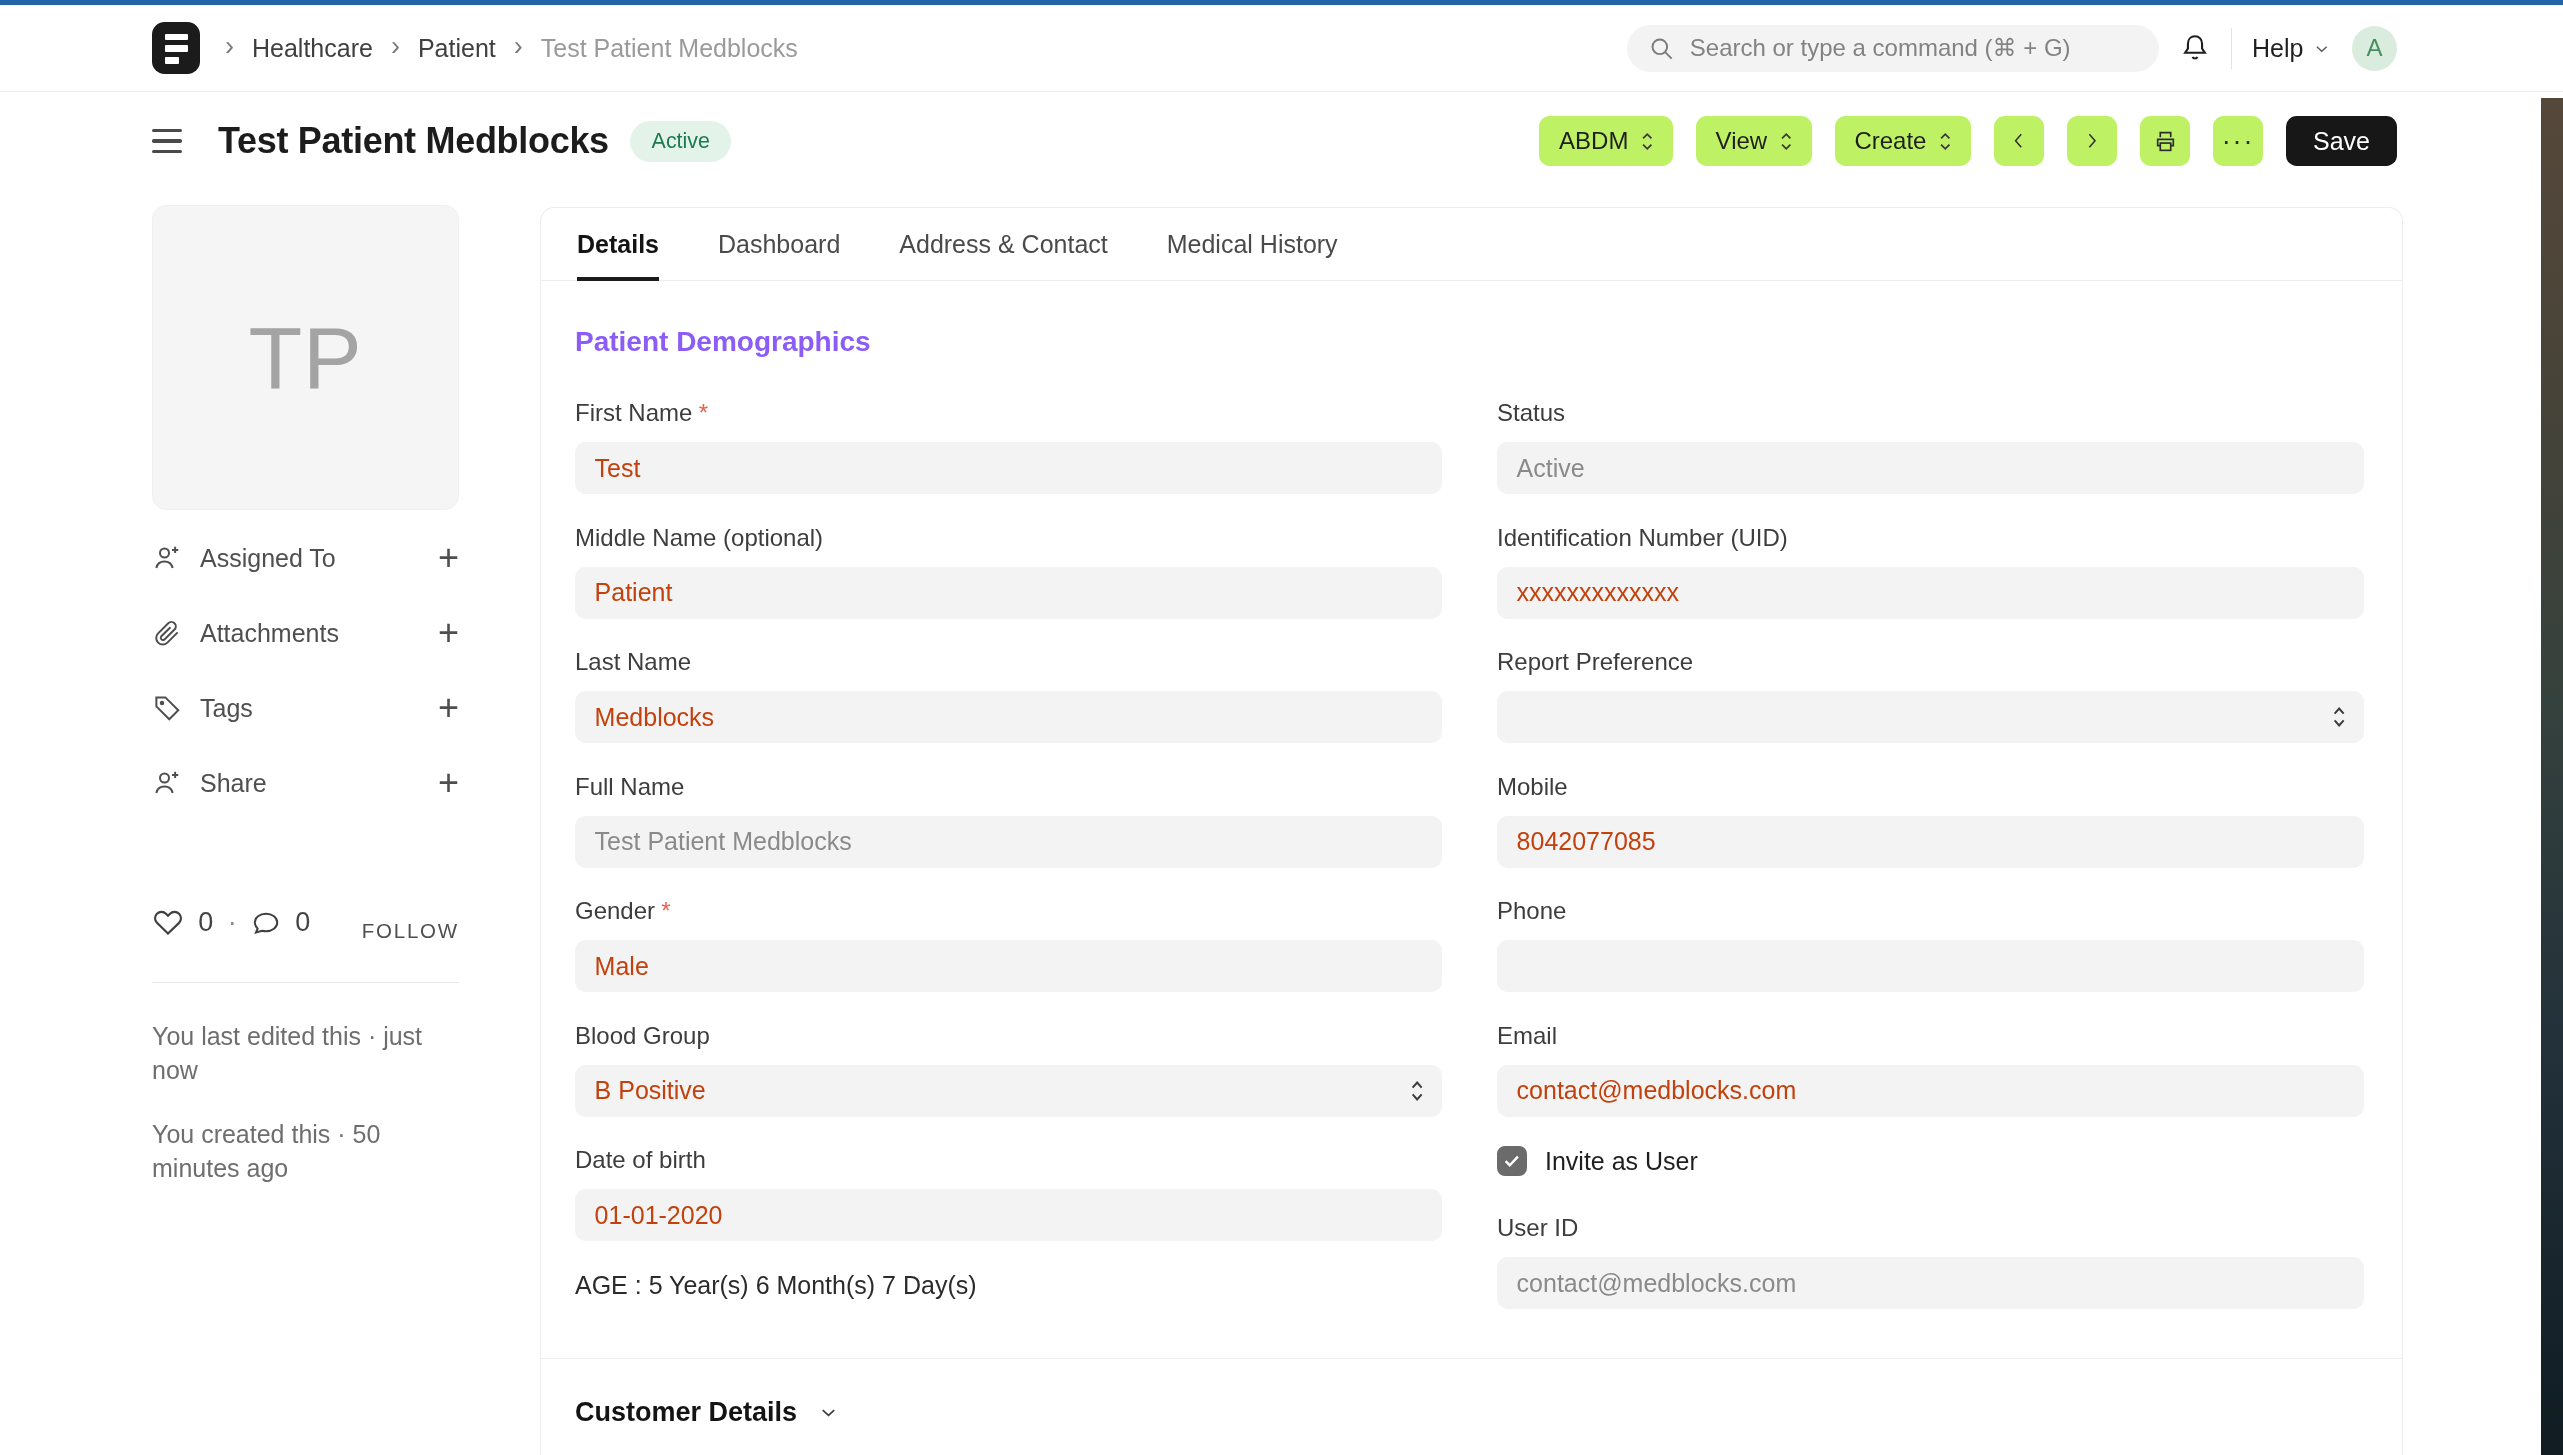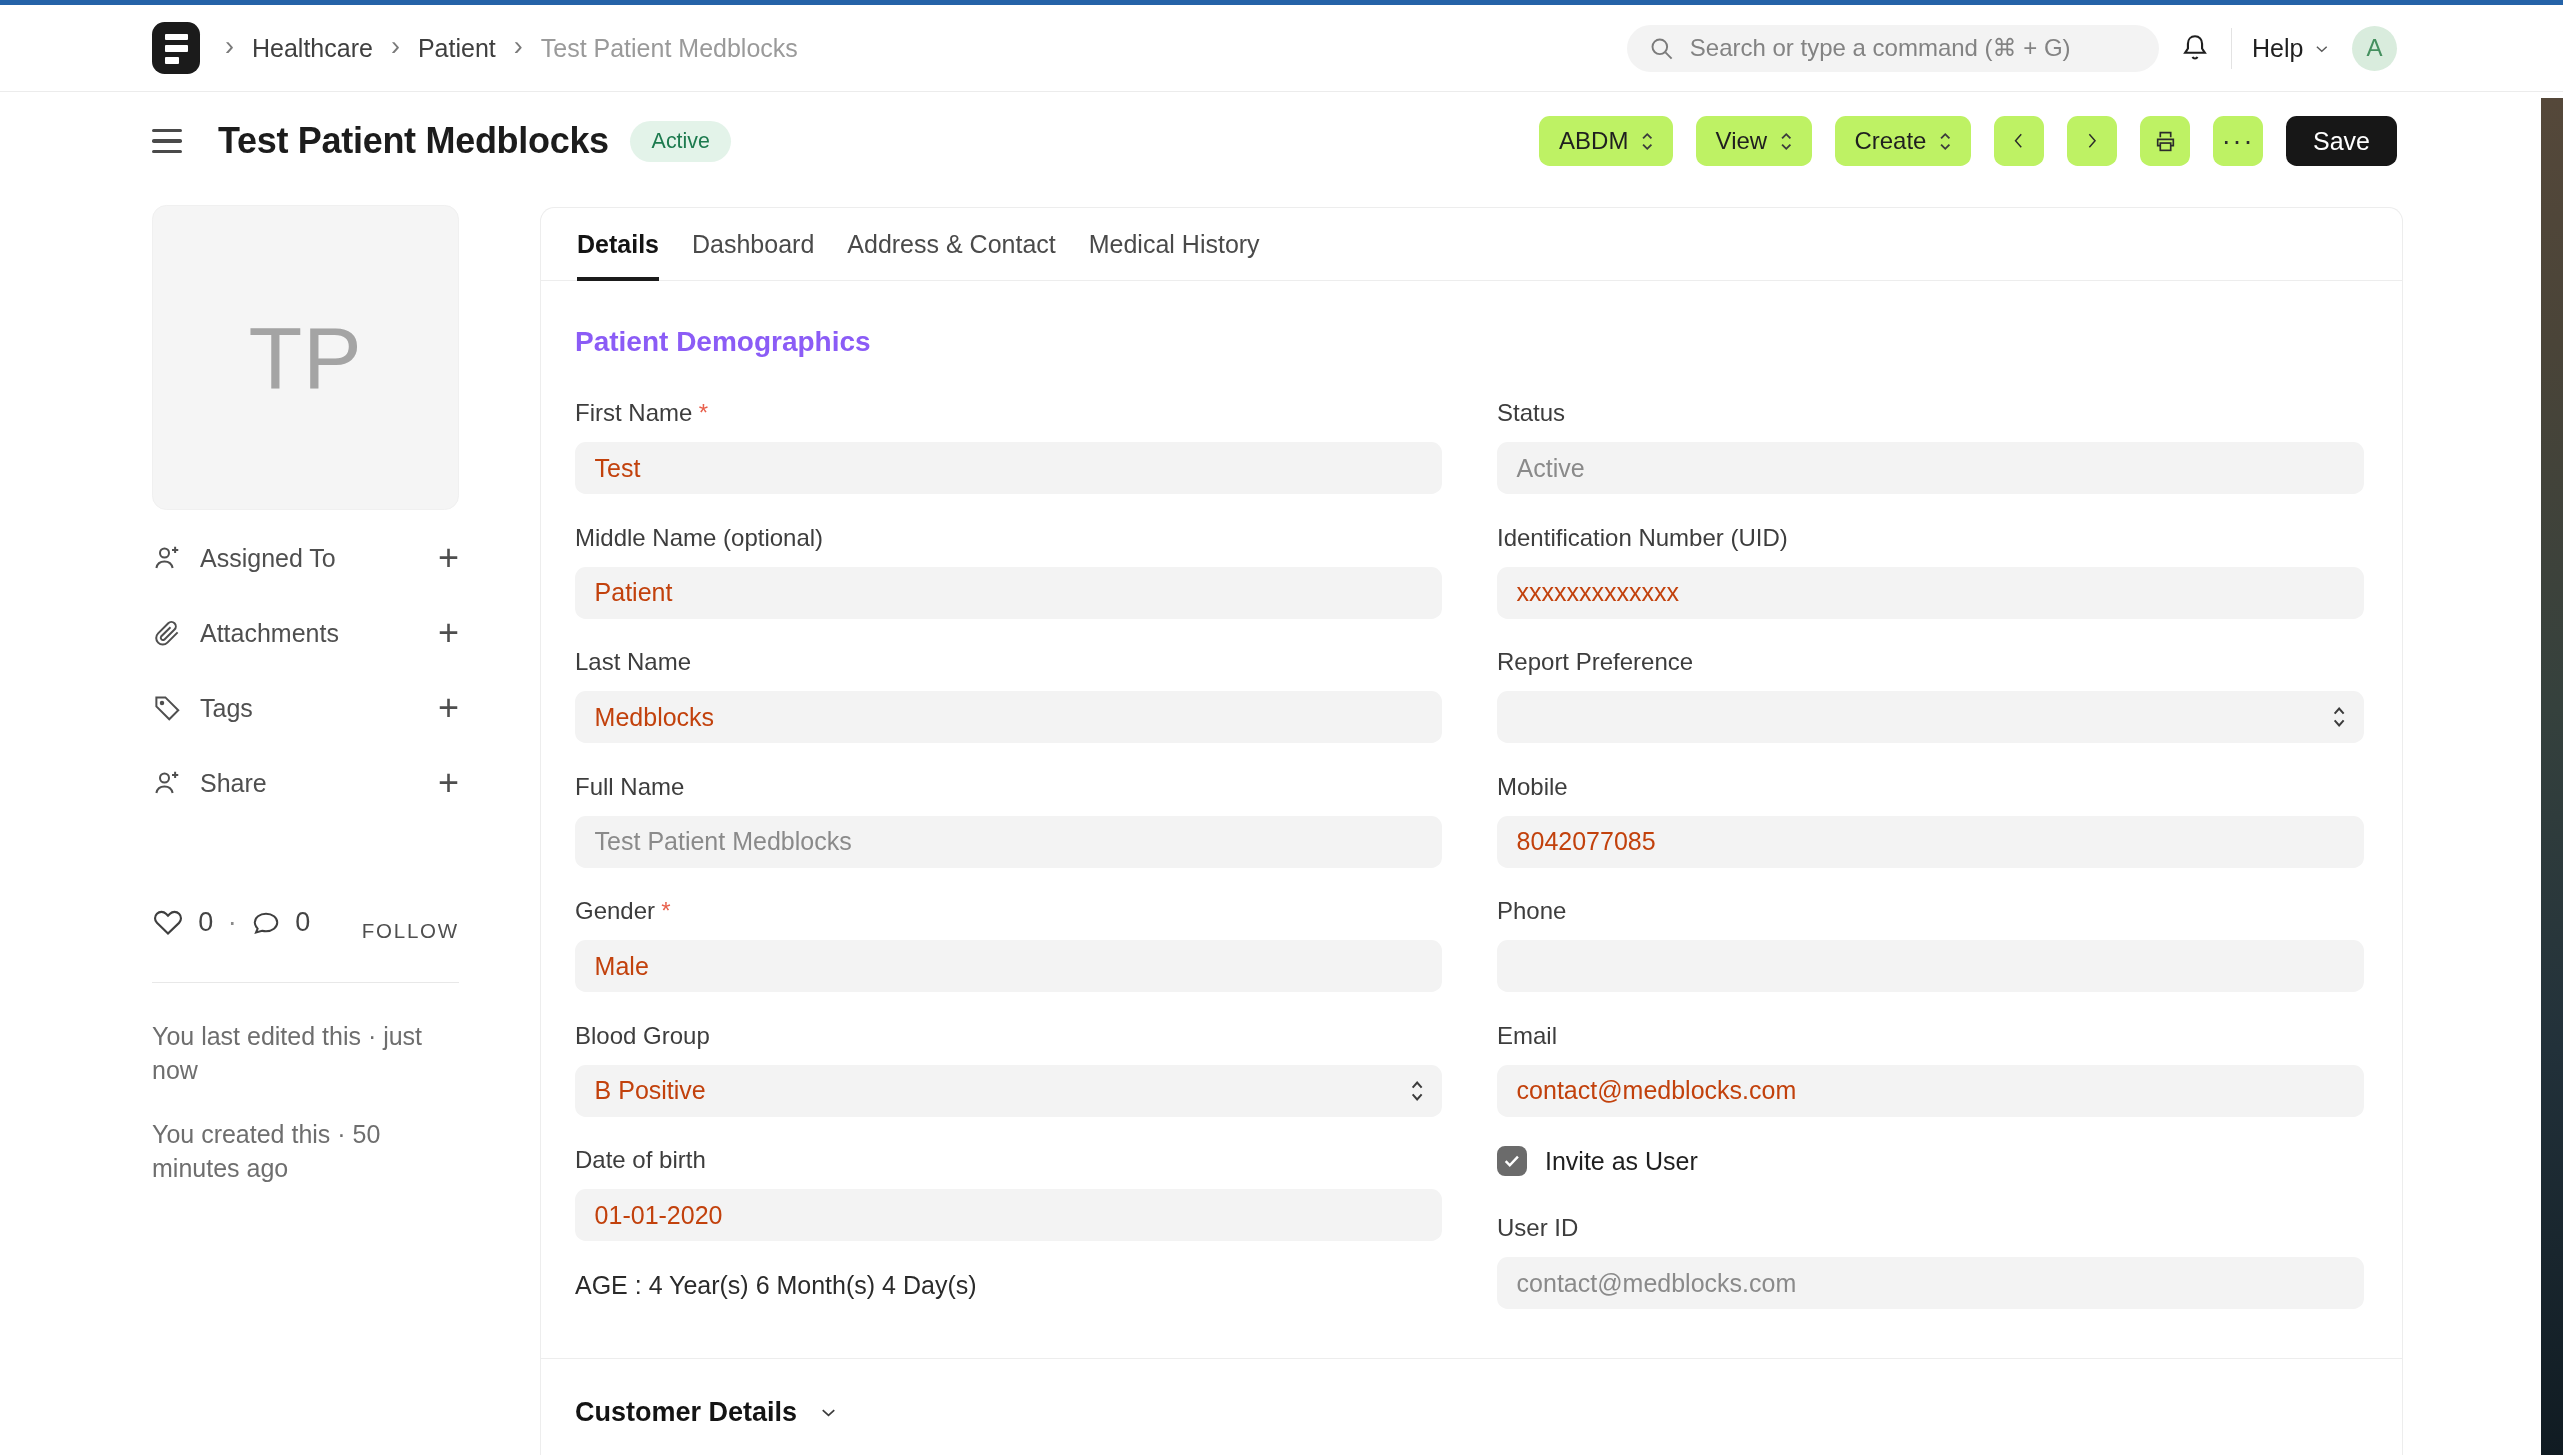--- a/index.html
+++ b/index.html
@@ -82,21 +82,21 @@
   .side-divider { margin-top: 39px; border-top: 0.9px solid #e8e8e8; }
   .side-meta { margin-top: 36px; color: #6e6e6e; font-size: 25px; line-height: 1.38; max-width: 277px; }
   .side-meta + .side-meta { margin-top: 29px; }
 
   
   .content {
     position: absolute; left: 540px; top: 207px; width: 1863px; bottom: 0;
     border: 0.9px solid #ededed; border-bottom: none; border-radius: 14.3px 14.3px 0 0;
     background: #fff; overflow: hidden;
   }
-  .tabbar { height: 73px; display: flex; gap: 33px; padding: 0 36px; border-bottom: 0.9px solid #ededed; }
+  .tabbar { height: 73px; display: flex; gap: 59px; padding: 0 36px; border-bottom: 0.9px solid #ededed; }
   .tab { display: flex; align-items: center; font-size: 25px; color: #4a4a4a; position: relative; cursor: pointer; }
   .tab.active { color: #141414; font-weight: 700; }
   .tab.active::after { content: ""; position: absolute; left: 0; right: 0; bottom: -0.9px; height: 3.6px; background: #1b1b1b; }
 
   .form-area { padding: 45px 38px 0 34px; }
   .section-title { font-size: 28px; font-weight: 700; color: #8b5cf6; }
   .grid { display: grid; grid-template-columns: 1fr 1fr; column-gap: 55px; margin-top: 41px; }
   .field { margin-bottom: 29.5px; }
   .field .flabel { display: block; font-size: 24px; color: #3d3d3d; margin-bottom: 15px; }
   .req { color: #e8604c; margin-left: 6.3px; }
@@ -332,21 +332,21 @@
                 <path d="M2 9l4-4.5L10 9"></path>
                   <path d="M2 15l4 4.5L10 15"></path>
               </svg>
             </span>
           </div>
         </div>
         <div class="field">
           <span class="flabel">Date of birth</span>
           <div class="input">01-01-2020</div>
         </div>
-        <div class="age-line">AGE : 4 Year(s) 6 Month(s) 4 Day(s)</div>
+        <div class="age-line">AGE : 5 Year(s) 6 Month(s) 7 Day(s)</div>
       </div>
 
       <div class="col">
         <div class="field">
           <span class="flabel">Status</span>
           <div class="input muted">Active</div>
         </div>
         <div class="field">
           <span class="flabel">Identification Number (UID)</span>
           <div class="input">xxxxxxxxxxxxx</div>

